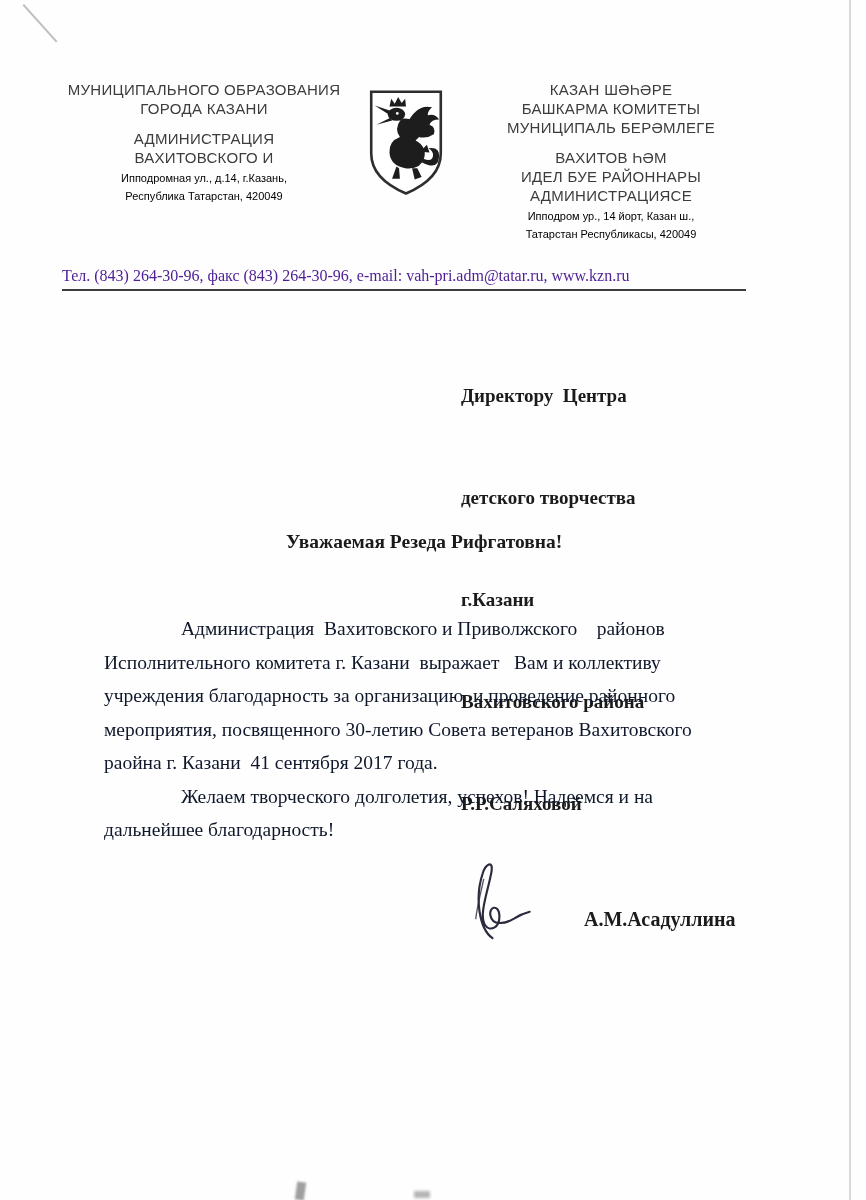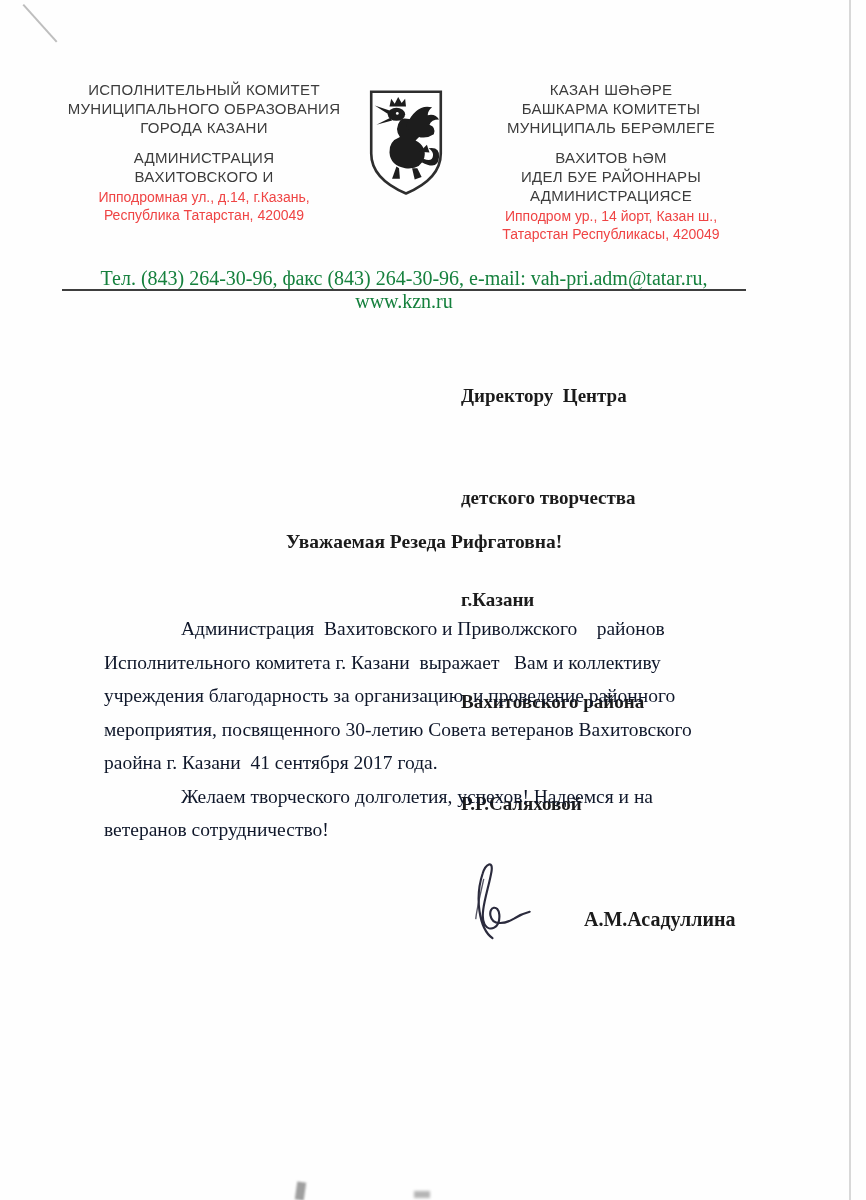--- a/index.html
+++ b/index.html
@@ -29,44 +29,44 @@
   .head-col.right { left: 478px; width: 266px; }
   .org-block  { margin-bottom: 11px; }
   .dept-block { margin-bottom: 2px; }
   .org-line, .dept-line {
     font-size: 15px;
     line-height: 19px;
     letter-spacing: 0.3px;
     white-space: pre-wrap;
   }
   .addr-line {
-    font-size: 14px;
+    font-size: 11px;
     line-height: 18px;
-    color: #ef4444;
+    color: #000000;
     white-space: pre-wrap;
   }
 
   .crest {
     position: absolute;
     left: 366px;
     top: 76px;
     width: 80px;
     height: 134px;
   }
   .crest svg { width: 100%; height: 100%; display: block; }
 
   .contact-line {
     position: absolute;
     left: 62px;
     top: 267px;
     width: 684px;
-    text-align: center;
-    font-family: "Liberation Serif", serif;
-    font-size: 20px;
-    color: #15803d;
+    text-align: left;
+    font-family: "Liberation Serif", serif;
+    font-size: 16px;
+    color: #4c1d95;
     white-space: pre-wrap;
   }
   .header-divider {
     position: absolute;
     left: 62px;
     top: 289px;
     width: 684px;
     height: 0;
     border-top: 2px solid #3e3e3e;
   }
@@ -161,21 +161,20 @@
 
 <div class="page">
 
   <div class="artifact artifact-diag"></div>
   <div class="artifact artifact-edge"></div>
   <div class="artifact artifact-smudge1"></div>
   <div class="artifact artifact-smudge2"></div>
 
   <div class="head-col left">
     <div class="org-block">
-      <div class="org-line">ИСПОЛНИТЕЛЬНЫЙ КОМИТЕТ</div>
       <div class="org-line">МУНИЦИПАЛЬНОГО ОБРАЗОВАНИЯ</div>
       <div class="org-line">ГОРОДА КАЗАНИ</div>
     </div>
     <div class="dept-block">
       <div class="dept-line">АДМИНИСТРАЦИЯ</div>
       <div class="dept-line">ВАХИТОВСКОГО И</div>
     </div>
     <div class="addr-block">
       <div class="addr-line">Ипподромная ул., д.14, г.Казань,</div>
       <div class="addr-line">Республика Татарстан, 420049</div>
@@ -231,21 +230,21 @@
 
   <div class="salutation">Уважаемая Резеда Рифгатовна!</div>
 
   <div class="letter-body">
     <div class="body-line indent">Администрация  Вахитовского и Приволжского    районов</div>
     <div class="body-line">Исполнительного комитета г. Казани  выражает   Вам и коллективу</div>
     <div class="body-line">учреждения благодарность за организацию  и проведение районного</div>
     <div class="body-line">мероприятия, посвященного 30-летию Совета ветеранов Вахитовского</div>
     <div class="body-line">раойна г. Казани  41 сентября 2017 года.</div>
     <div class="body-line indent">Желаем творческого долголетия, успехов! Надеемся и на</div>
-    <div class="body-line">ветеранов сотрудничество!</div>
+    <div class="body-line">дальнейшее благодарность!</div>
   </div>
 
   <div class="signature-scribble">
     <svg viewBox="0 0 100 100" aria-hidden="true">
       <path d="M52 90 C 38 80 34 48 42 24 C 45 14 53 10 51 22 C 48 40 38 66 44 76 C 49 84 60 80 59 66 C 58 55 48 58 50 67 C 52 77 64 76 74 70 C 80 66 86 64 90 63" fill="none" stroke="#2b2b3d" stroke-width="2.2" stroke-linecap="round"></path>
       <path d="M43 30 C 40 44 36 60 35 70" fill="none" stroke="#2b2b3d" stroke-width="1.4" stroke-linecap="round" opacity="0.8"></path>
     </svg>
   </div>
   <div class="signatory-name">А.М.Асадуллина</div>
 

